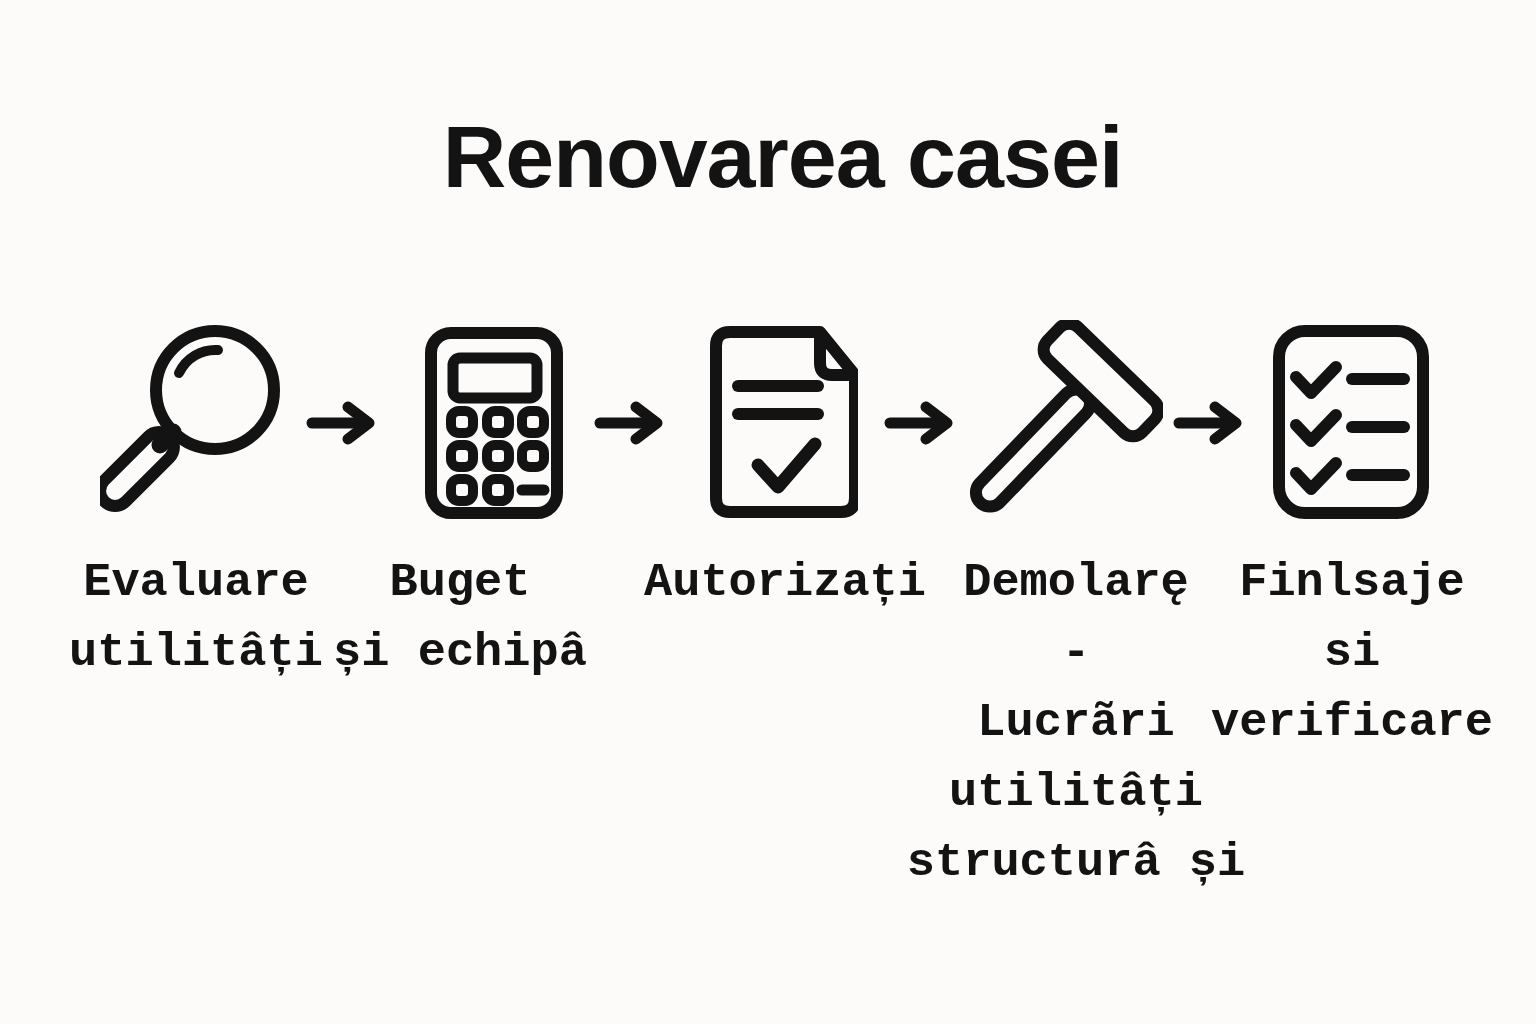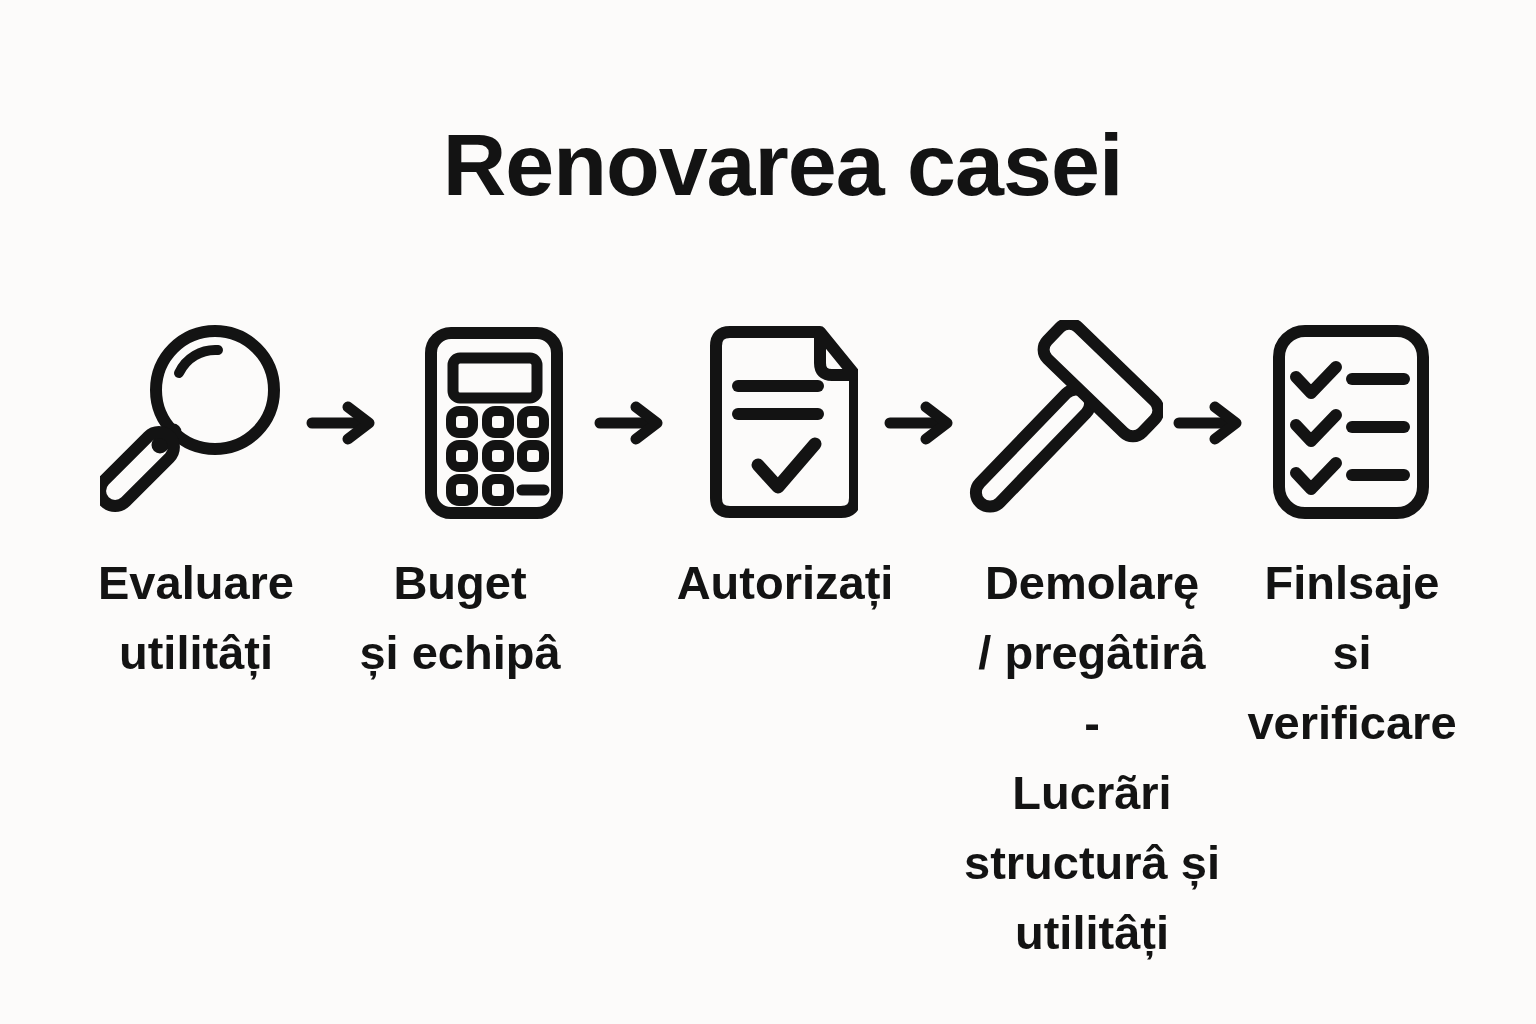--- a/index.html
+++ b/index.html
@@ -7,56 +7,57 @@
     position:relative;
     width:1536px;height:1024px;
     background:#FCFBFA;
     font-family:"Liberation Sans","DejaVu Sans",sans-serif;
     color:#131313;
     overflow:hidden;
   }
   .title{
     position:absolute;
     top:96px;left:0;right:0;
-    margin:18px;
+    margin:10px;
     text-align:center;
     font-size:88px;
     font-weight:700;
     letter-spacing:-1px;
     color:#131313;
     padding-left:29px;
   }
   .icon{position:absolute;}
   .icon svg{display:block;width:100%;height:100%;}
   .arrow{position:absolute;top:400px;width:70px;height:46px;}
   .arrow svg{display:block;width:100%;height:100%;}
   .step-label{
     position:absolute;
     top:548px;
     transform:translateX(-50%);
     text-align:center;
     font-size:47px;
     font-weight:700;
     line-height:70px;
     white-space:nowrap;
+    font-family:Liberation Mono, monospace;
   }
   
   .icon-1{left:100px;top:322px;width:190px;height:190px;}
   .icon-2{left:425px;top:327px;width:138px;height:192px;}
   .icon-3{left:708px;top:326px;width:150px;height:192px;}
   .icon-4{left:963px;top:320px;width:200px;height:196px;}
   .icon-5{left:1272px;top:324px;width:158px;height:196px;}
   .arrow-1{left:306px;}
   .arrow-2{left:594px;}
   .arrow-3{left:884px;}
   .arrow-4{left:1173px;}
   .label-1{left:196px;}
   .label-2{left:460px;}
   .label-3{left:785px;text-align:right;}
-  .label-4{left:1076px;margin-left:16px;}
+  .label-4{left:1076px;}
   .label-5{left:1352px;}
 </style>
 </head>
 <body>
 
 <div class="canvas">
 
   <h1 class="title">Renovarea casei</h1>
 
   <div class="icon icon-1">
@@ -150,25 +151,24 @@
     <div>Buget</div>
     <div>și echipâ</div>
   </div>
 
   <div class="step-label label-3">
     <div>Autorizați</div>
   </div>
 
   <div class="step-label label-4">
     <div>Demolarę</div>
-    <div>/ pregâtirâ</div>
     <div>-</div>
     <div>Lucrãri</div>
+    <div>utilitâți</div>
     <div>structurâ și</div>
-    <div>utilitâți</div>
   </div>
 
   <div class="step-label label-5">
     <div>Finlsaje</div>
     <div>si</div>
     <div>verificare</div>
   </div>
 
 </div>
 

